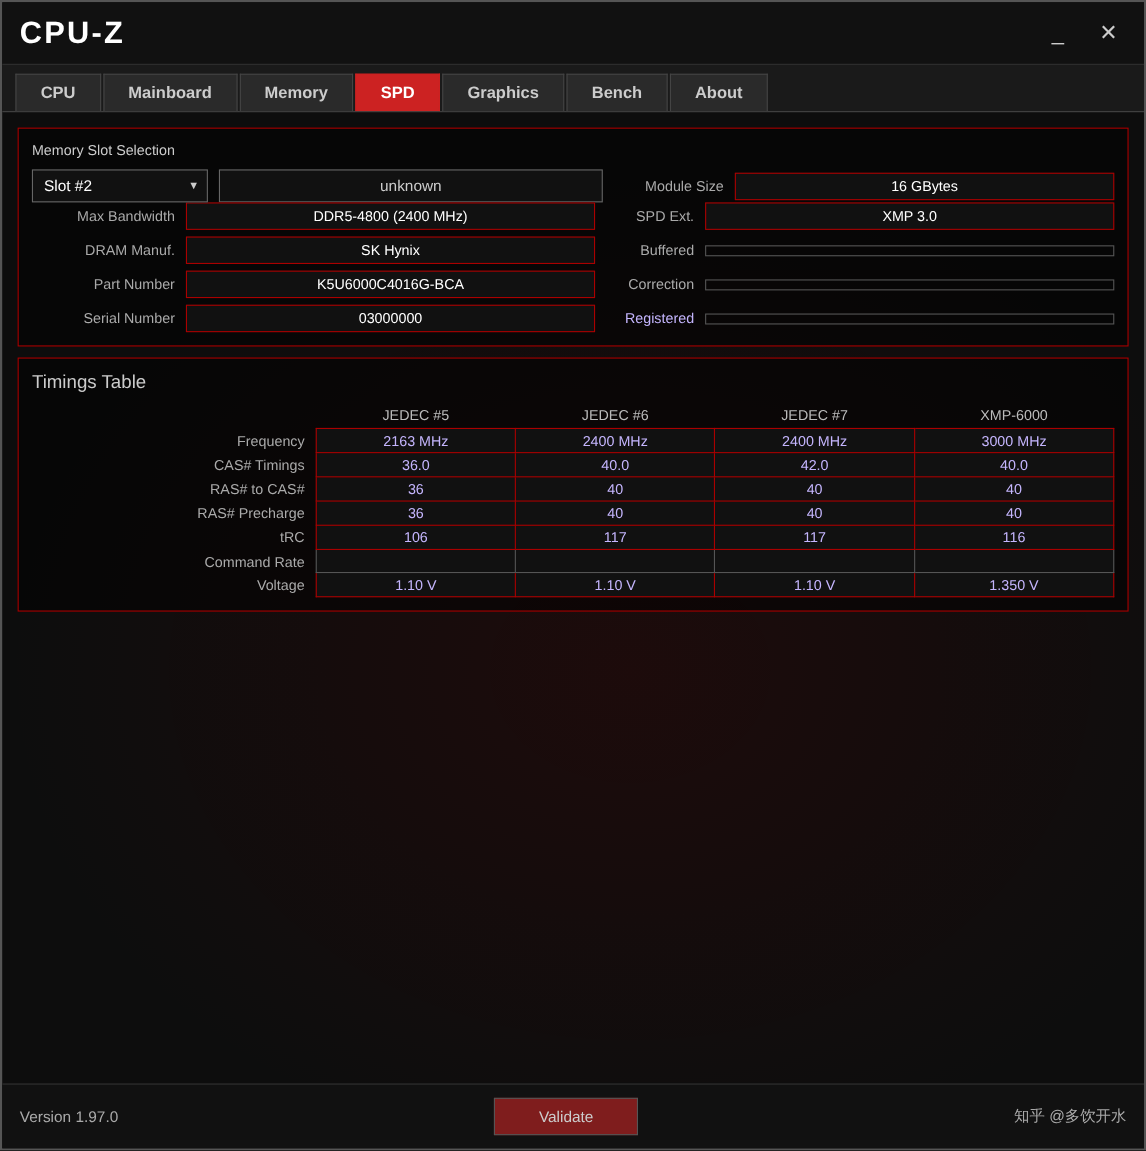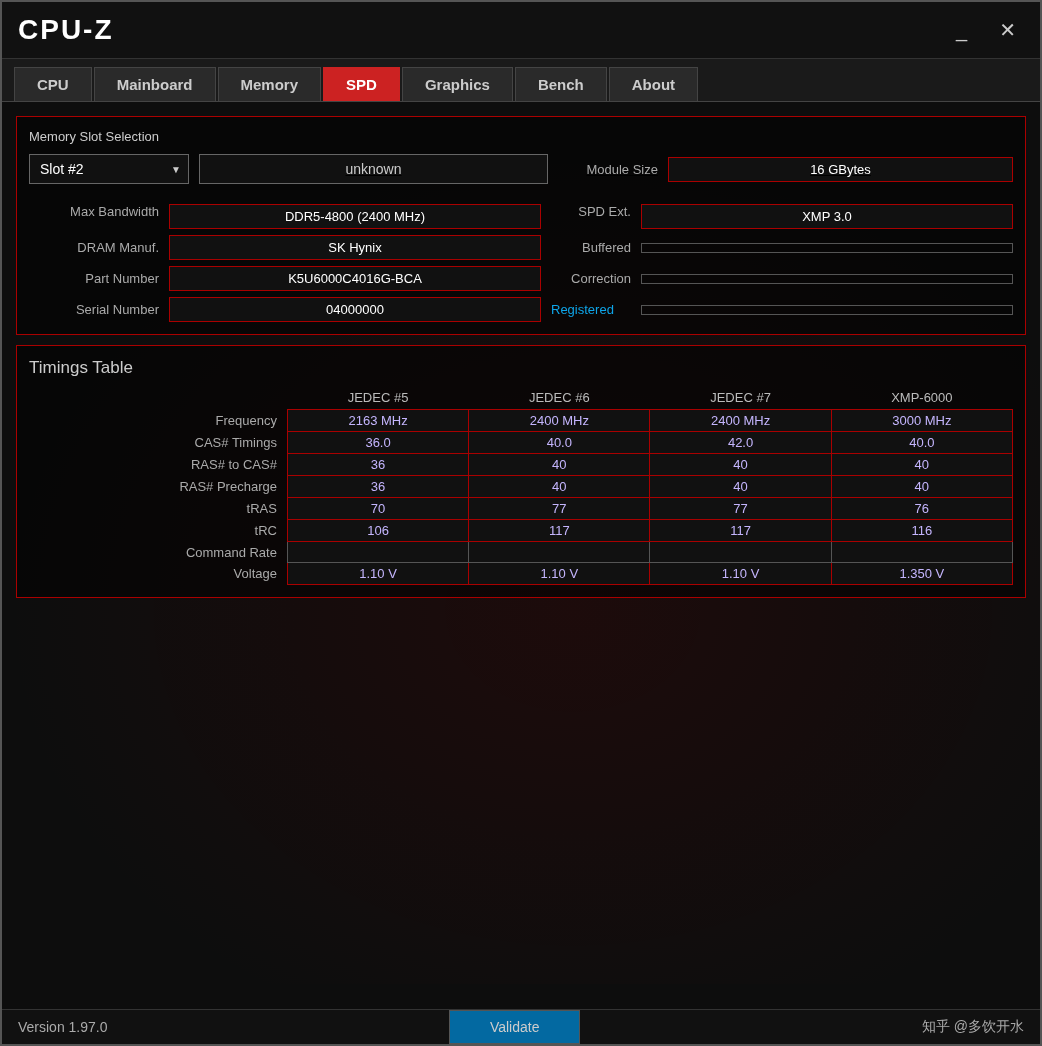--- a/index.html
+++ b/index.html
@@ -101,22 +101,21 @@
     }
     .section-title {
       color: #ccc;
       font-size: 13px;
       margin-bottom: 10px;
     }
     .slot-row {
       display: flex;
       align-items: center;
       gap: 10px;
-      margin-bottom: 20px;
-      text-decoration: underline;
+      margin-bottom: 0;
     }
     .slot-select {
       background: #111;
       border: 1px solid #666;
       color: #fff;
       padding: 6px 10px;
       font-size: 14px;
       width: 160px;
       appearance: none;
       -webkit-appearance: none;
@@ -199,30 +198,30 @@
       background: #111;
       border: 1px solid #555;
       color: #fff;
       min-width: 80px;
     }
     .footer {
       background: #111;
       display: flex;
       justify-content: space-between;
       align-items: center;
-      padding: 0 16px;
+      padding: 12px 16px;
       border-top: 1px solid #333;
       z-index: 10;
     }
     .version-text {
       color: #aaa;
       font-size: 14px;
     }
     .validate-btn {
-      background: #0369a1;
+      background: #7f1d1d;
       border: 1px solid #555;
       color: #ccc;
       padding: 8px 40px;
       font-size: 14px;
       cursor: pointer;
     }
     .watermark-text {
       color: #aaa;
       font-size: 14px;
     }
@@ -264,21 +263,21 @@
             <option>Slot #4</option>
           </select>
         </div>
         <div class="slot-unknown">unknown</div>
         <div style="color:#aaa;font-size:13px;min-width:100px;text-align:right;">Module Size</div>
         <div class="info-value" style="min-width:120px;">16 GBytes</div>
       </div>
 
       <div style="display:flex;flex-direction:column;gap:6px;">
 
-        <div style="display:flex;align-items:flex-start;gap:10px;">
+        <div style="display:flex;align-items:center;gap:10px;">
           <div style="color:#aaa;font-size:13px;min-width:130px;text-align:right;">Max Bandwidth</div>
           <div class="info-value" style="flex:1;">DDR5-4800 (2400 MHz)</div>
           <div style="color:#aaa;font-size:13px;min-width:80px;text-align:right;">SPD Ext.</div>
           <div class="info-value" style="min-width:120px;">XMP 3.0</div>
         </div>
 
 
         <div style="display:flex;align-items:center;gap:10px;">
           <div style="color:#aaa;font-size:13px;min-width:130px;text-align:right;">DRAM Manuf.</div>
           <div class="info-value" style="flex:1;">SK Hynix</div>
@@ -288,22 +287,22 @@
 
         <div style="display:flex;align-items:center;gap:10px;">
           <div style="color:#aaa;font-size:13px;min-width:130px;text-align:right;">Part Number</div>
           <div class="info-value" style="flex:1;">K5U6000C4016G-BCA</div>
           <div style="color:#aaa;font-size:13px;min-width:80px;text-align:right;">Correction</div>
           <div class="info-value no-border" style="min-width:120px;"></div>
         </div>
 
         <div style="display:flex;align-items:center;gap:10px;">
           <div style="color:#aaa;font-size:13px;min-width:130px;text-align:right;">Serial Number</div>
-          <div class="info-value" style="flex:1;">04000000</div>
-          <div style="color:#0ea5e9;font-size:13px;min-width:80px;">Registered</div>
+          <div class="info-value" style="flex:1;">03000000</div>
+          <div style="color:#c4b5fd;font-size:13px;min-width:80px;text-align:right;">Registered</div>
           <div class="info-value no-border" style="min-width:120px;"></div>
         </div>
 
       </div>
     </div>
 
     <div class="timings-section">
       <div class="timings-title">Timings Table</div>
       <table class="timings">
         <thead>
@@ -338,27 +337,20 @@
               <td class="val">40</td>
             </tr>
             <tr>
               <td class="row-label">RAS# Precharge</td>
               <td class="val">36</td>
               <td class="val">40</td>
               <td class="val">40</td>
               <td class="val">40</td>
             </tr>
             <tr>
-              <td class="row-label">tRAS</td>
-              <td class="val">70</td>
-              <td class="val">77</td>
-              <td class="val">77</td>
-              <td class="val">76</td>
-            </tr>
-            <tr>
               <td class="row-label">tRC</td>
               <td class="val">106</td>
               <td class="val">117</td>
               <td class="val">117</td>
               <td class="val">116</td>
             </tr>
             <tr>
               <td class="row-label">Command Rate</td>
               <td class="val-empty"></td>
               <td class="val-empty"></td>

